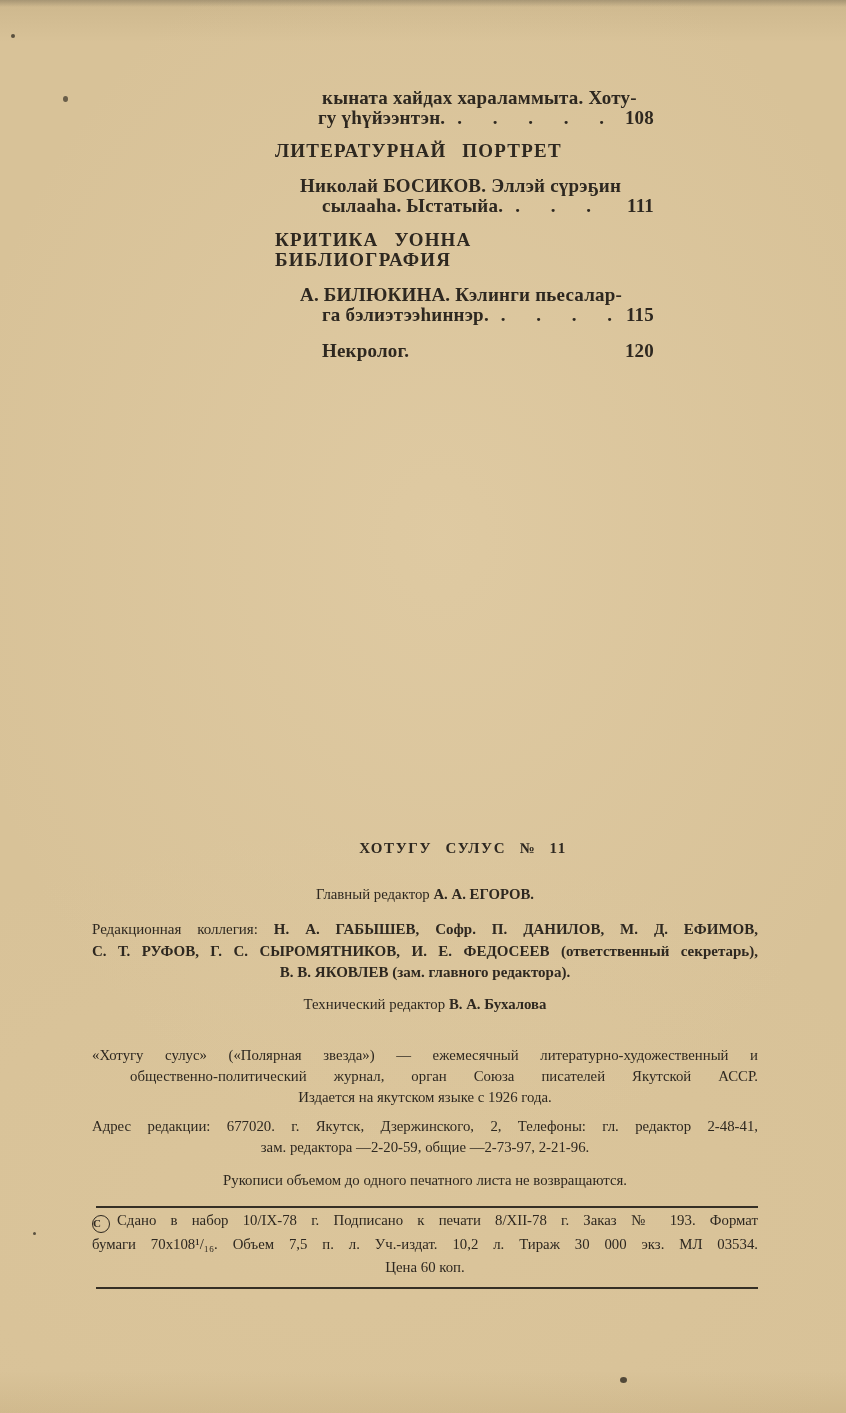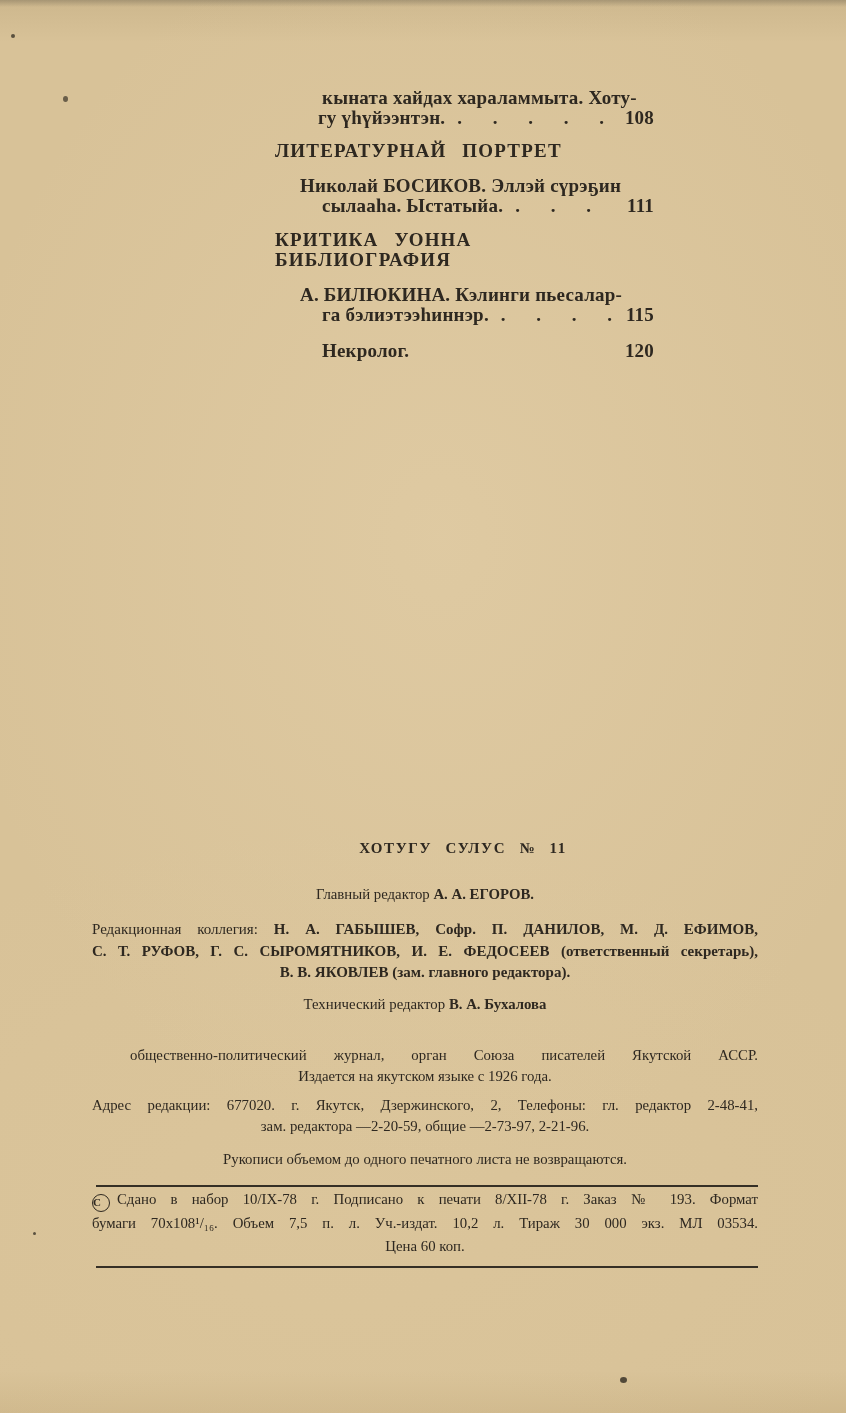--- a/index.html
+++ b/index.html
@@ -151,20 +151,21 @@
       <div class="jline b">С. Т. РУФОВ, Г. С. СЫРОМЯТНИКОВ, И. Е. ФЕДОСЕЕВ (ответственный секретарь),</div>
       <div class="c-center b">В. В. ЯКОВЛЕВ (зам. главного редактора).</div>
     </div>
 
     <div class="c-center tech">
       <span>Технический редактор</span>
       <span class="b">В. А. Бухалова</span>
     </div>
 
     <div class="about">
+      <div class="jline">«Хотугу сулус» («Полярная звезда») — ежемесячный литературно-художественный и</div>
       <div class="jline ind">общественно-политический журнал, орган Союза писателей Якутской АССР.</div>
       <div class="c-center">Издается на якутском языке с 1926 года.</div>
     </div>
 
     <div class="address">
       <div class="jline">Адрес редакции: 677020. г. Якутск, Дзержинского, 2, Телефоны: гл. редактор 2-48-41,</div>
       <div class="c-center">зам. редактора —2-20-59, общие —2-73-97, 2-21-96.</div>
     </div>
 
     <div class="c-center note">Рукописи объемом до одного печатного листа не возвращаются.</div>

